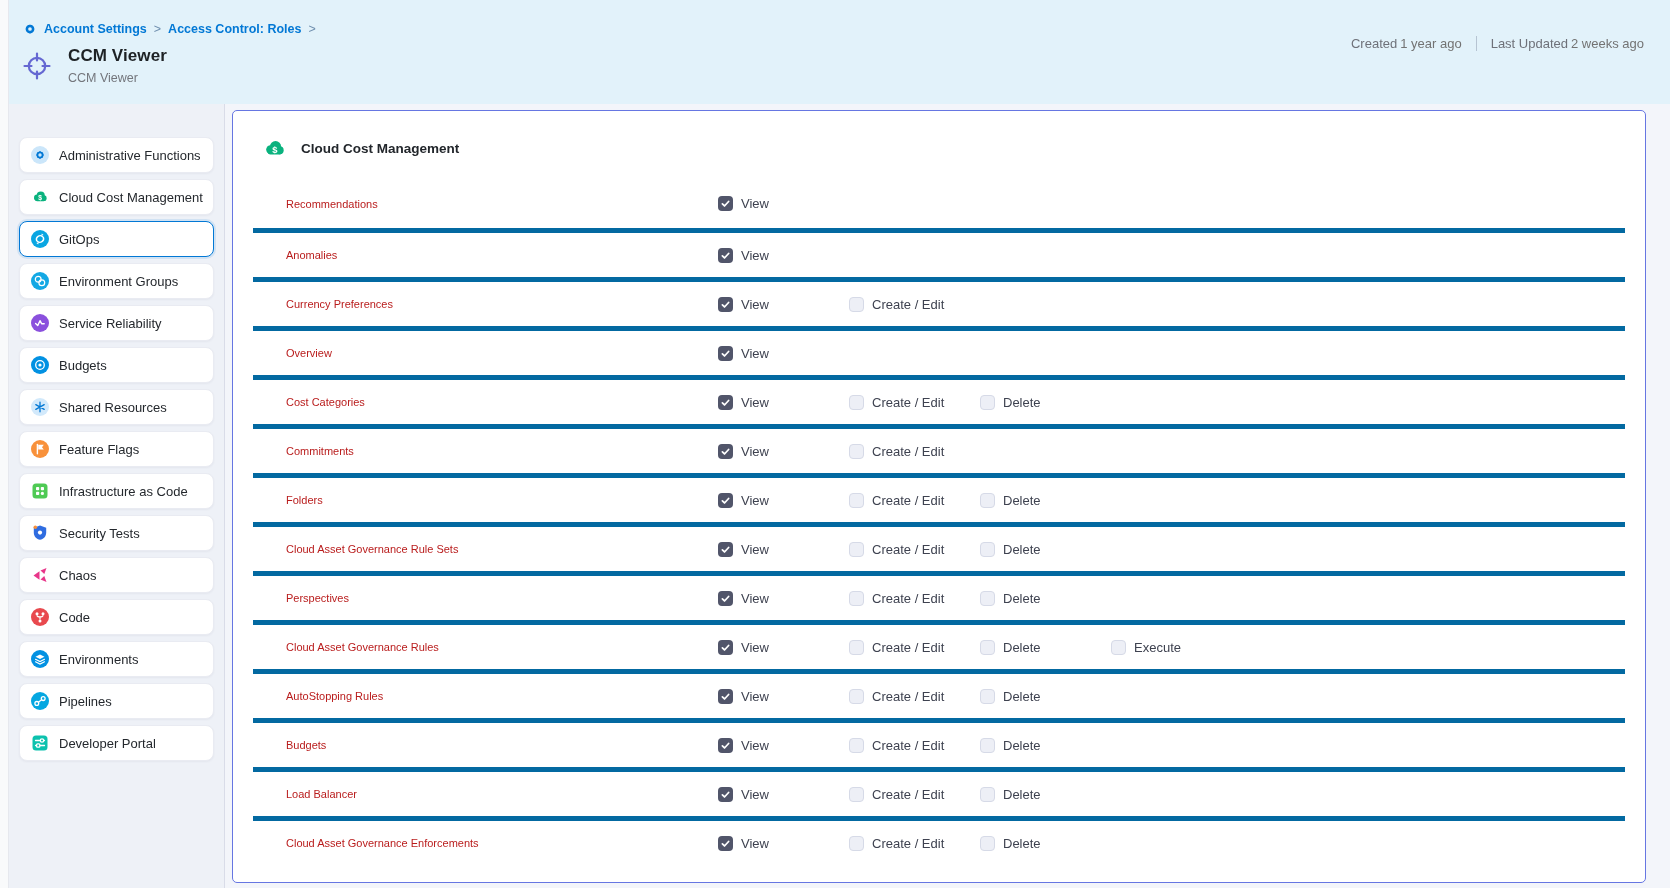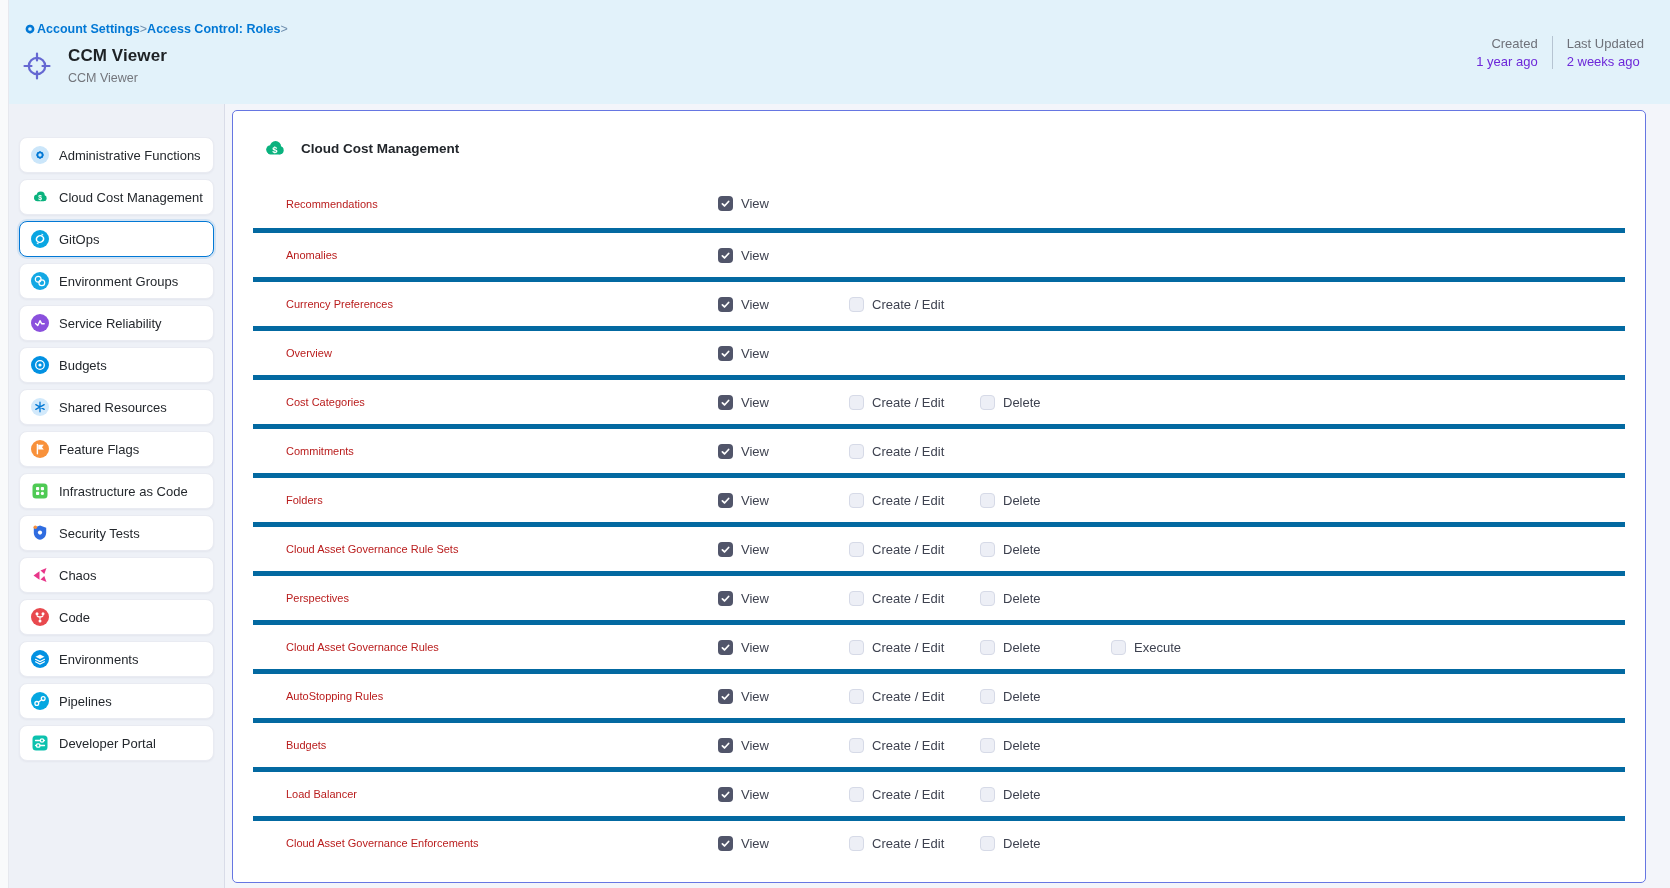--- a/index.html
+++ b/index.html
@@ -15,42 +15,42 @@
     position:absolute; left:0; top:0; width:9px; height:100%;
     background:#f9fafb; border-right:1px solid #e6e8ee; z-index:6;
   }
   
   .app-header{
     position:absolute; left:9px; right:0; top:0; height:104px;
     background:#e2f2fa; z-index:2;
   }
   .breadcrumb{
     position:absolute; left:14px; top:22px;
-    display:flex; align-items:flex-start; 
+    display:flex; align-items:flex-start; gap:7px;
     font-size:12.5px; font-weight:600;
   }
   .crumb-icon{ width:14px; height:14px; display:inline-flex; }
   .crumb-link{ color:#0278d5; cursor:pointer; }
   .crumb-sep{ color:#6f8fae; font-weight:400; }
   .title-block{
     position:absolute; left:12px; top:46px;
     display:flex; align-items:center; gap:15px;
   }
   .role-icon{ width:32px; height:32px; display:inline-flex; }
   .page-title{ font-size:17px; font-weight:700; color:#1d2124; letter-spacing:.1px; }
   .page-subtitle{ font-size:12.5px; color:#73767c; margin-top:5px; }
   .meta{
     position:absolute; right:26px; top:36px;
     display:flex; align-items:center;
   }
-  .meta-col{ display:flex; flex-direction:column; gap:3px; }
+  .meta-col{ display:flex; flex-direction:row; gap:3px; }
   .meta-col.first{ align-items:flex-end; padding-right:14px; }
   .meta-col.second{ align-items:flex-start; padding-left:14px; }
   .meta-label{ font-size:13px; color:#6e7179; }
-  .meta-value{ font-size:13px; color:#6d28d9; }
+  .meta-value{ font-size:13px; color:#737373; }
   .meta-divider{ width:1px; align-self:stretch; background:#b6c4d2; }
   
   .sidebar{
     position:absolute; left:9px; top:104px; bottom:0; width:216px;
     background:#eef1f7; border-right:1px solid #d9dce8; z-index:1;
   }
   .sidebar-list{
     padding:33px 10px 10px 10px;
     display:flex; flex-direction:column; gap:6px;
   }

